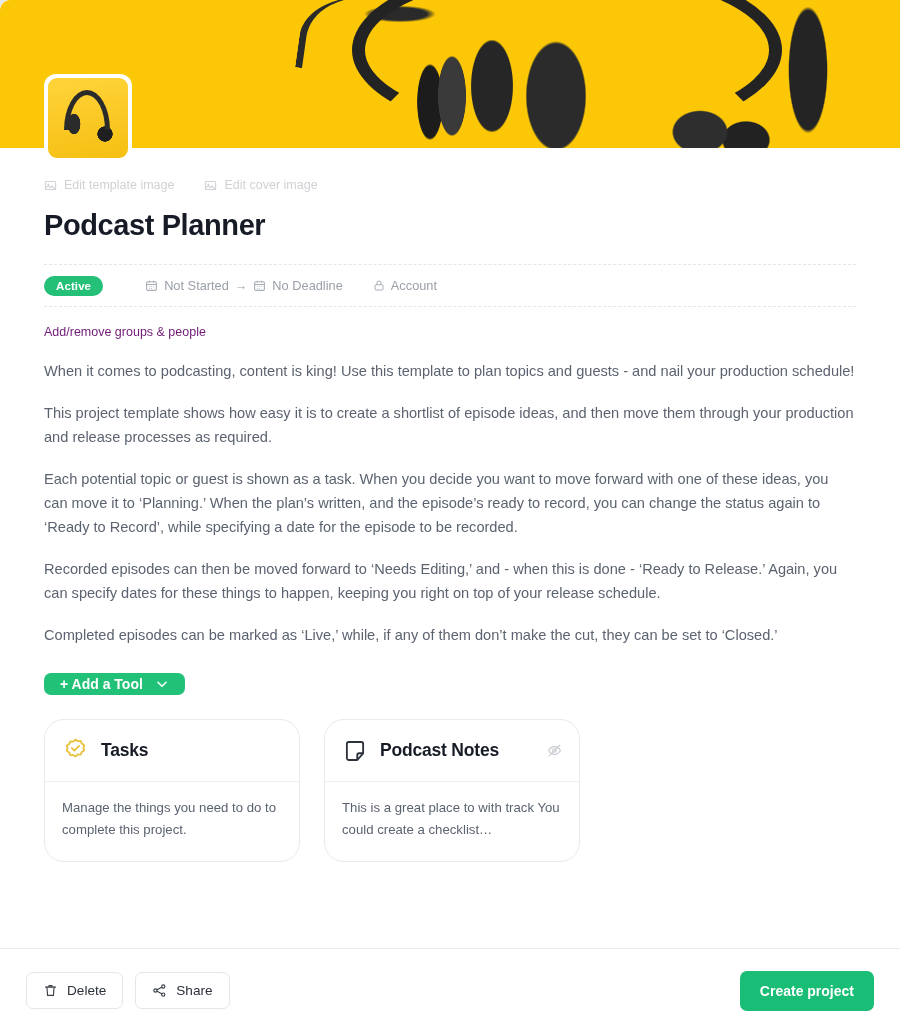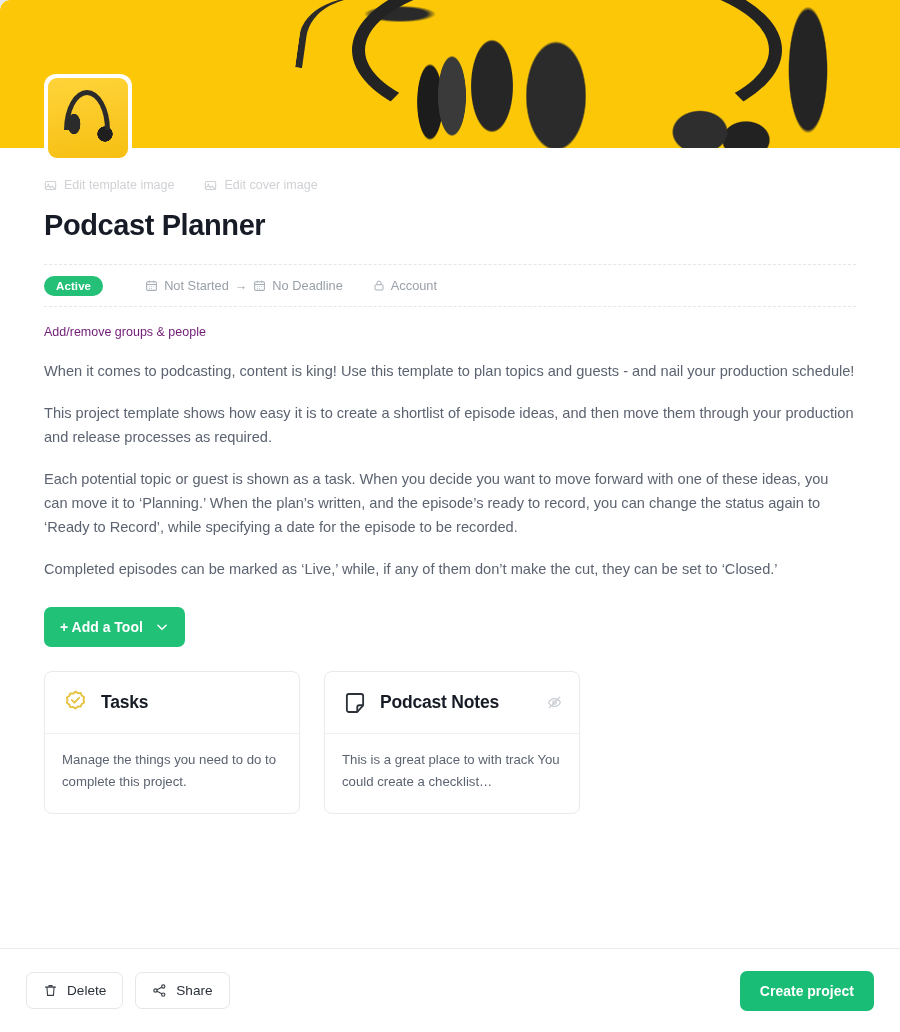--- a/index.html
+++ b/index.html
@@ -161,37 +161,37 @@
 
   .add-tool-btn {
     margin-top: 8px;
     display: inline-flex;
     align-items: center;
     gap: 12px;
     background: #21c177;
     color: #ffffff;
     border: none;
     border-radius: 7px;
-    padding: 12px 16px;
+    padding: 3px 16px;
     font-size: 14px;
     font-weight: bold;
     font-family: "Liberation Sans", sans-serif;
     cursor: pointer;
   }
 
   .cards {
     display: flex;
     gap: 24px;
     margin-top: 24px;
   }
   .card {
     width: 256px;
     background: #ffffff;
     border: 1px solid #e8eaed;
-    border-radius: 8px;
+    border-radius: 20px;
     overflow: hidden;
   }
   .card-head {
     height: 62px;
     display: flex;
     align-items: center;
     gap: 12px;
     padding: 0 17px;
     border-bottom: 1px solid #eef0f2;
   }
@@ -334,20 +334,21 @@
     </div>
 
     
     <div class="groups-link">Add/remove groups &amp; people</div>
 
     
     <div class="desc">
       <p>When it comes to podcasting, content is king! Use this template to plan topics and guests - and nail your production schedule!</p>
       <p>This project template shows how easy it is to create a shortlist of episode ideas, and then move them through your production and release processes as required.</p>
       <p>Each potential topic or guest is shown as a task. When you decide you want to move forward with one of these ideas, you can move it to ‘Planning.’ When the plan’s written, and the episode’s ready to record, you can change the status again to ‘Ready to Record’, while specifying a date for the episode to be recorded.</p>
+      <p>Recorded episodes can then be moved forward to ‘Needs Editing,’ and - when this is done - ‘Ready to Release.’ Again, you can specify dates for these things to happen, keeping you right on top of your release schedule.</p>
       <p>Completed episodes can be marked as ‘Live,’ while, if any of them don’t make the cut, they can be set to ‘Closed.’</p>
     </div>
 
     
     <button class="add-tool-btn">
       <span>+ Add a Tool</span>
       <span class="ico">
         <svg width="14" height="14" viewBox="0 0 24 24" fill="none" stroke="#ffffff" stroke-width="2.6" stroke-linecap="round" stroke-linejoin="round">
           <path d="M5 9l7 7 7-7"></path>
         </svg>

